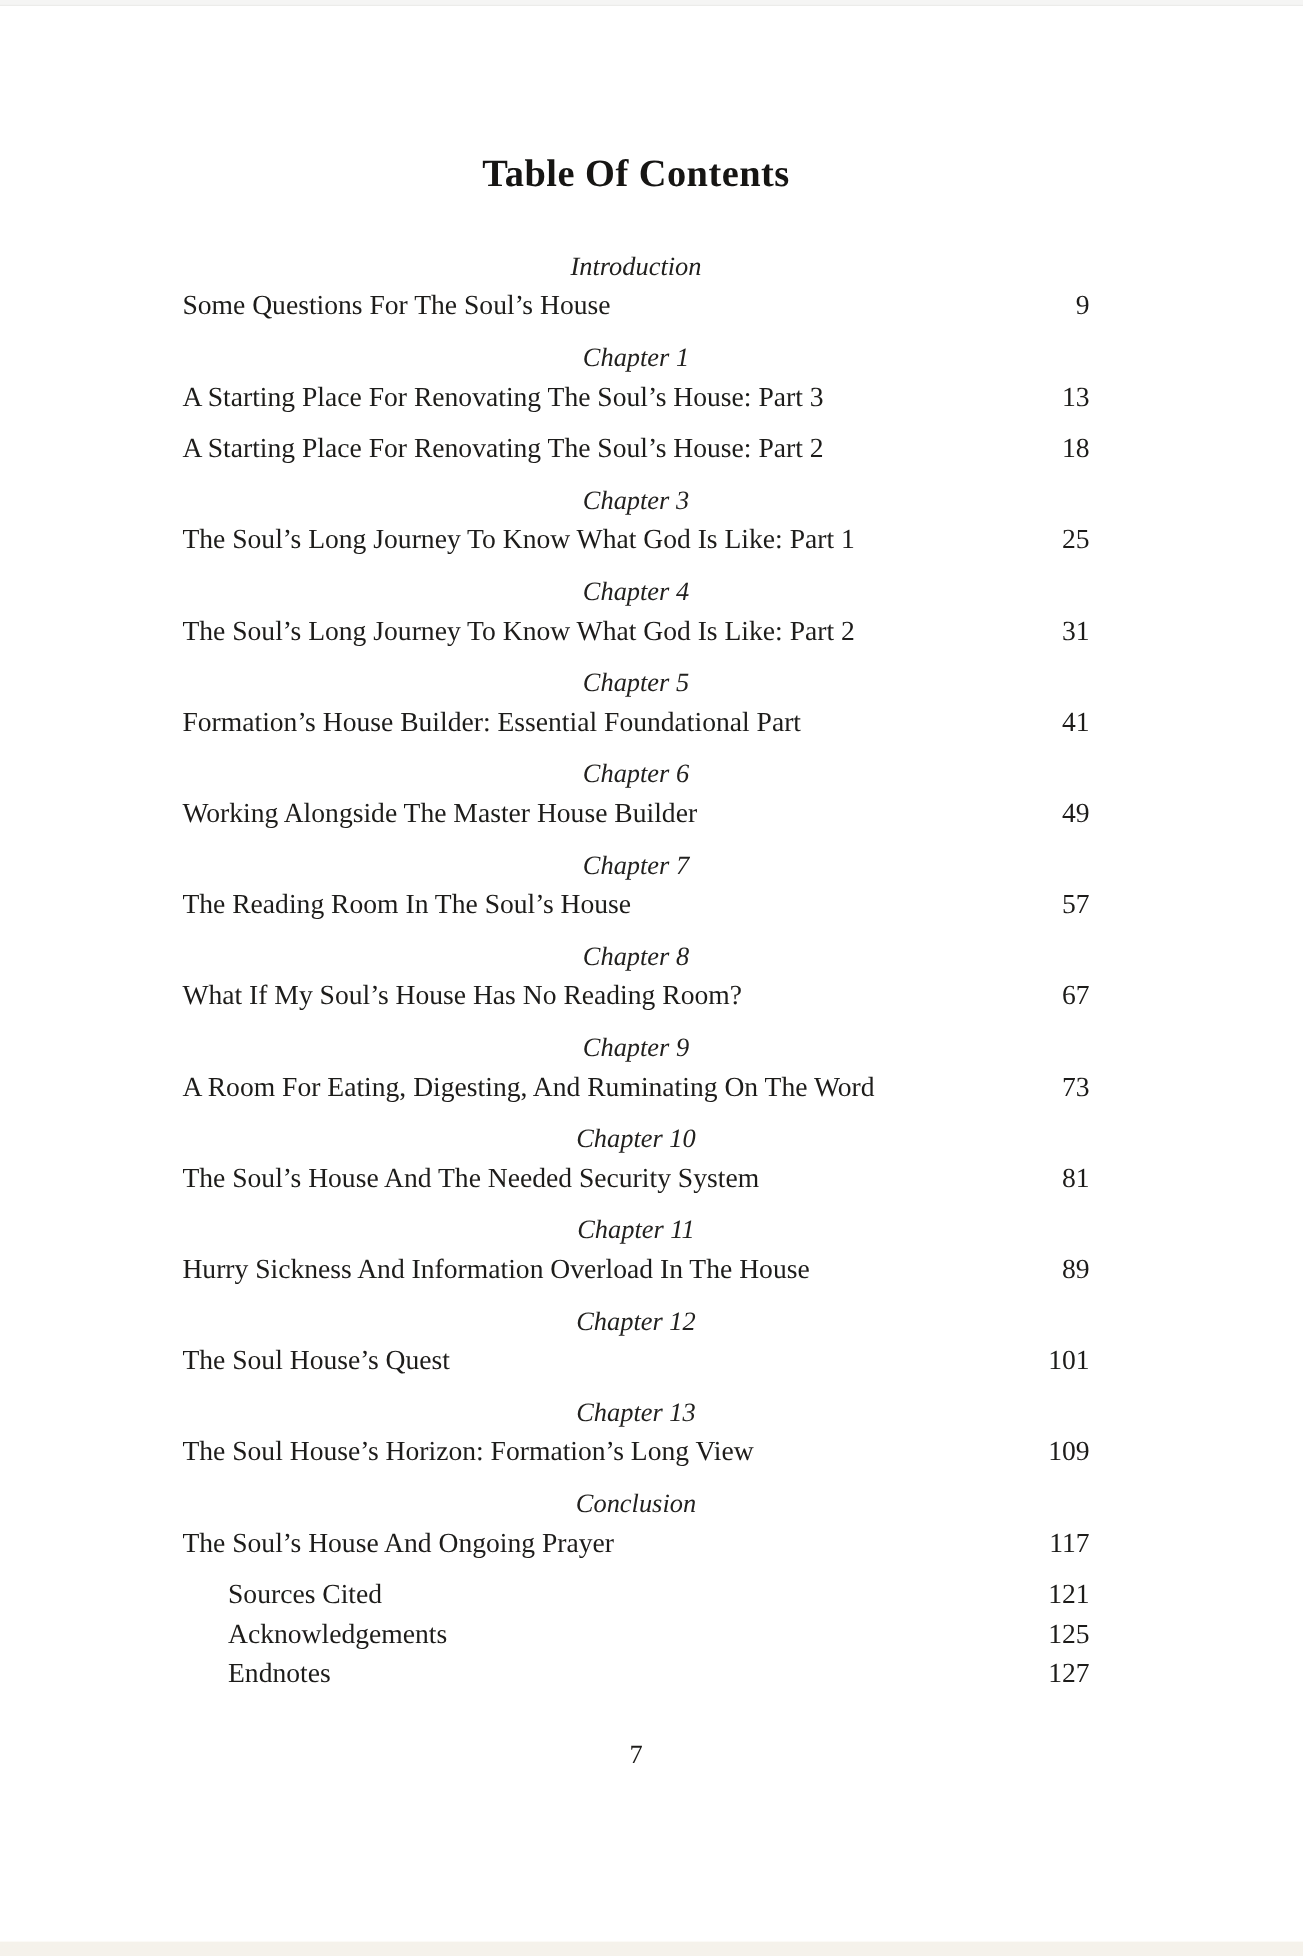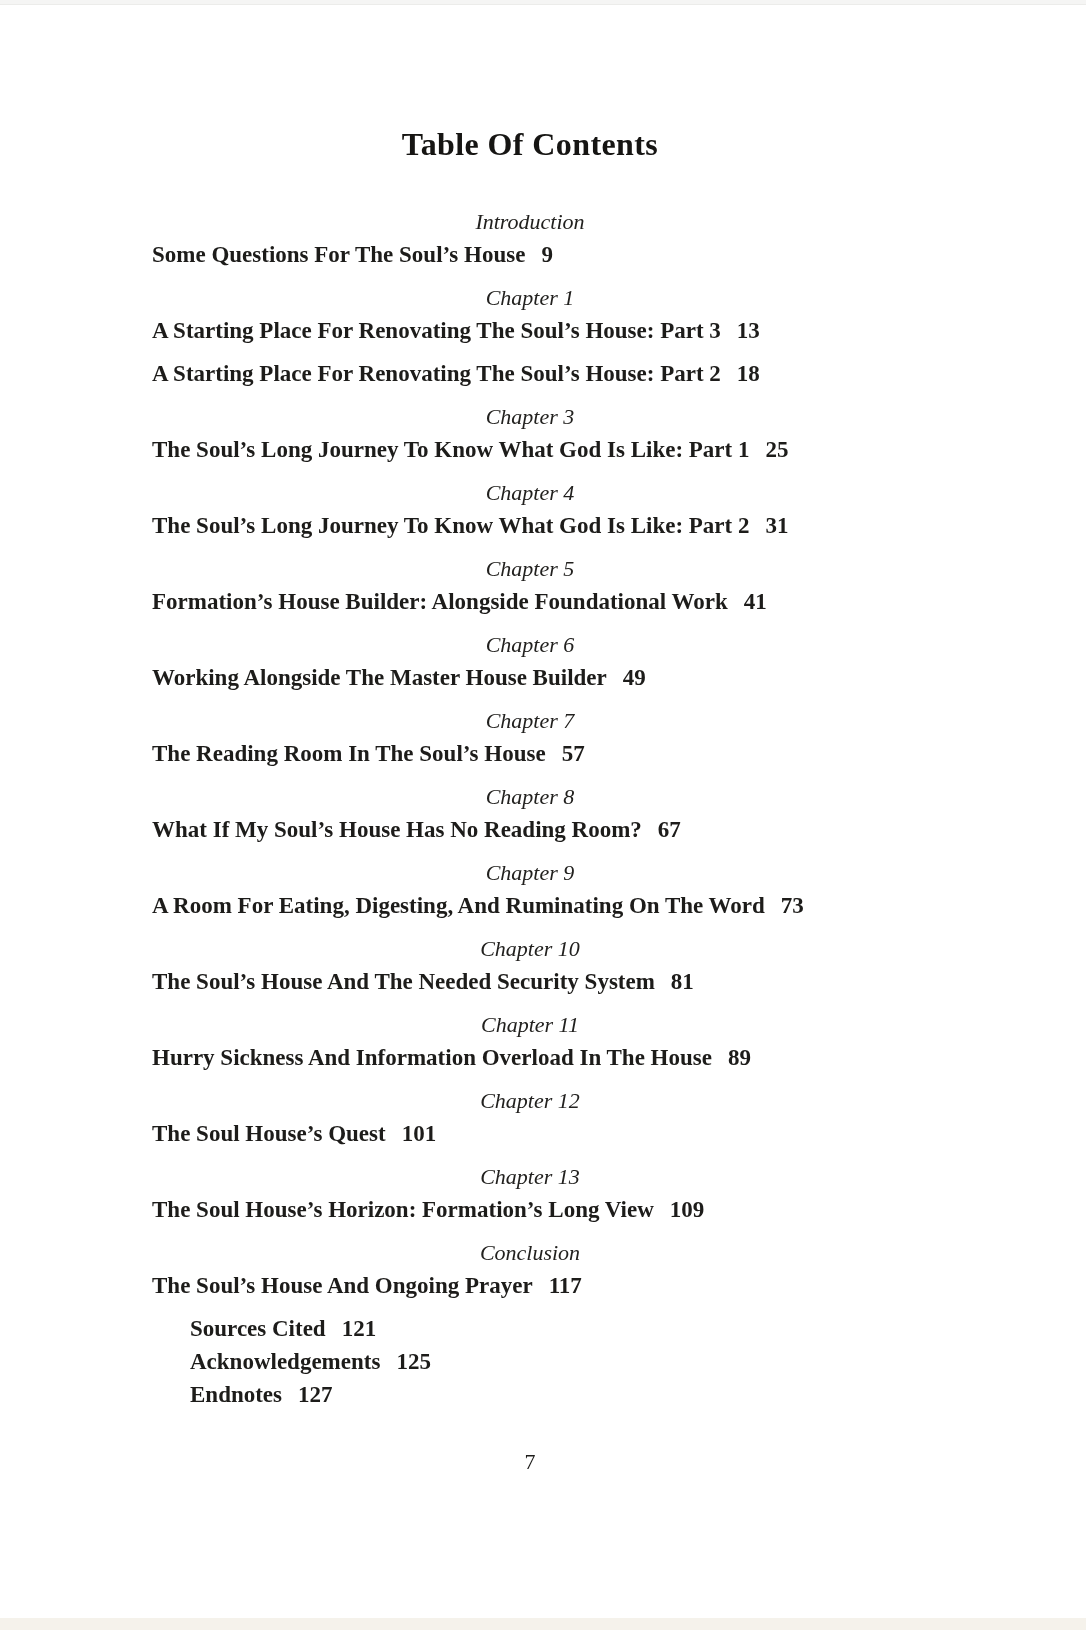--- a/index.html
+++ b/index.html
@@ -37,26 +37,25 @@
   .toc-entry { margin-bottom: 10px; }
   .toc-label {
     font-style: italic;
     font-size: 22px;
     line-height: 33px;
     color: #22211f;
     text-align: center;
   }
   .toc-line, .back-row {
     display: flex;
-    justify-content: flex-start;
+    justify-content: space-between;
     align-items: baseline;
     font-size: 23px;
     line-height: 33px;
     color: #1d1c1a;
-    font-weight: bold;
   }
   .toc-page, .back-page {
     padding-left: 16px;
     white-space: nowrap;
   }
   .back-matter { margin-top: 0; margin-left: 38px; }
   .folio {
     text-align: center;
     font-size: 22px;
     margin-top: 38px;
@@ -103,21 +102,21 @@
         <div class="toc-entry">
           <div class="toc-label">Chapter 4</div>
           <div class="toc-line">
             <span class="toc-title-text">The Soul’s Long Journey To Know What God Is Like: Part 2</span>
             <span class="toc-page">31</span>
           </div>
         </div>
         <div class="toc-entry">
           <div class="toc-label">Chapter 5</div>
           <div class="toc-line">
-            <span class="toc-title-text">Formation’s House Builder: Alongside Foundational Work</span>
+            <span class="toc-title-text">Formation’s House Builder: Essential Foundational Part</span>
             <span class="toc-page">41</span>
           </div>
         </div>
         <div class="toc-entry">
           <div class="toc-label">Chapter 6</div>
           <div class="toc-line">
             <span class="toc-title-text">Working Alongside The Master House Builder</span>
             <span class="toc-page">49</span>
           </div>
         </div>

